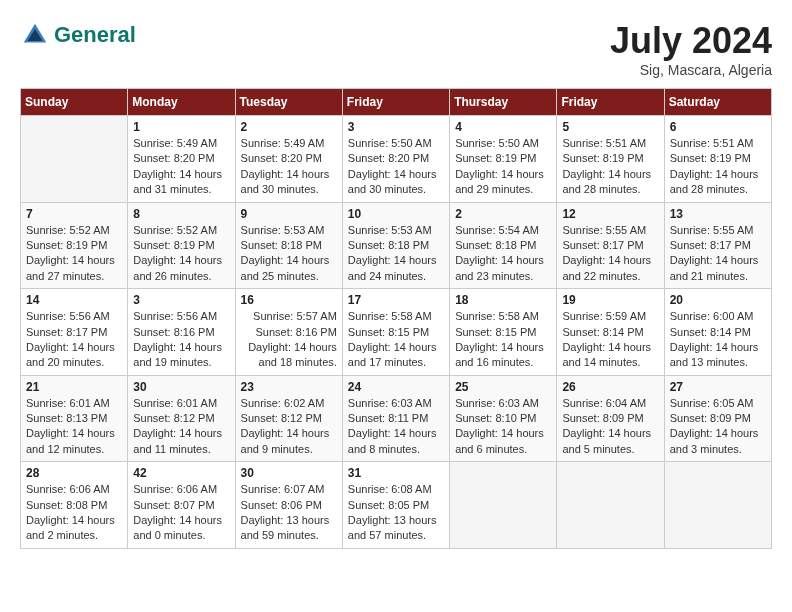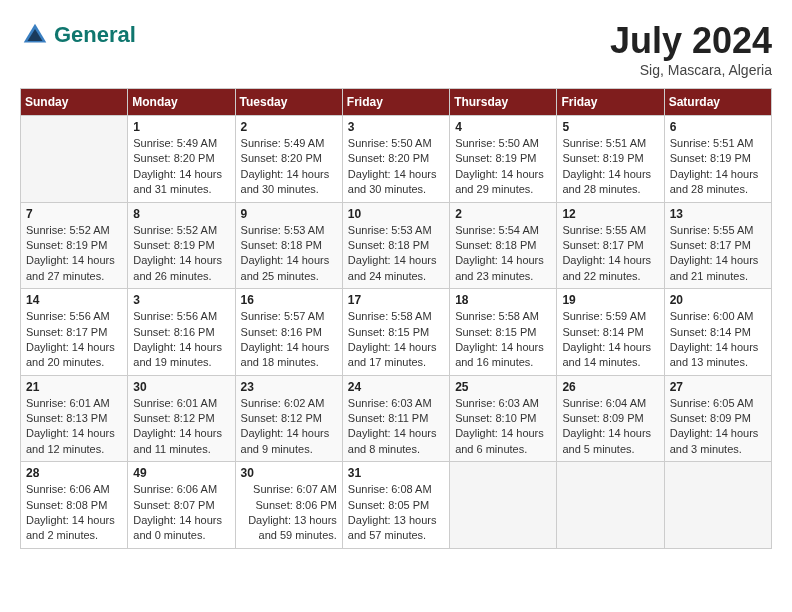--- a/index.html
+++ b/index.html
@@ -224,21 +224,21 @@
         </td>
         <td>
           <span class="day-number">3</span>
           <div class="day-info" style="white-space: pre-line;">Sunrise: 5:56 AM
 Sunset: 8:16 PM
 Daylight: 14 hours
 and 19 minutes.</div>
         </td>
         <td>
           <span class="day-number">16</span>
-          <div class="day-info" style="white-space: pre-line;">Sunrise: 5:57 AM
+          <div class="day-info" style="white-space: pre-line; text-align: right;">Sunrise: 5:57 AM
 Sunset: 8:16 PM
 Daylight: 14 hours
 and 18 minutes.</div>
         </td>
         <td>
           <span class="day-number">17</span>
           <div class="day-info" style="white-space: pre-line;">Sunrise: 5:58 AM
 Sunset: 8:15 PM
 Daylight: 14 hours
 and 17 minutes.</div>
@@ -318,29 +318,29 @@
       </tr>
       <tr>
         <td>
           <span class="day-number">28</span>
           <div class="day-info" style="white-space: pre-line;">Sunrise: 6:06 AM
 Sunset: 8:08 PM
 Daylight: 14 hours
 and 2 minutes.</div>
         </td>
         <td>
-          <span class="day-number">49</span>
+          <span class="day-number">42</span>
           <div class="day-info" style="white-space: pre-line;">Sunrise: 6:06 AM
 Sunset: 8:07 PM
 Daylight: 14 hours
 and 0 minutes.</div>
         </td>
         <td>
           <span class="day-number">30</span>
-          <div class="day-info" style="white-space: pre-line; text-align: right;">Sunrise: 6:07 AM
+          <div class="day-info" style="white-space: pre-line;">Sunrise: 6:07 AM
 Sunset: 8:06 PM
 Daylight: 13 hours
 and 59 minutes.</div>
         </td>
         <td>
           <span class="day-number">31</span>
           <div class="day-info" style="white-space: pre-line;">Sunrise: 6:08 AM
 Sunset: 8:05 PM
 Daylight: 13 hours
 and 57 minutes.</div>

